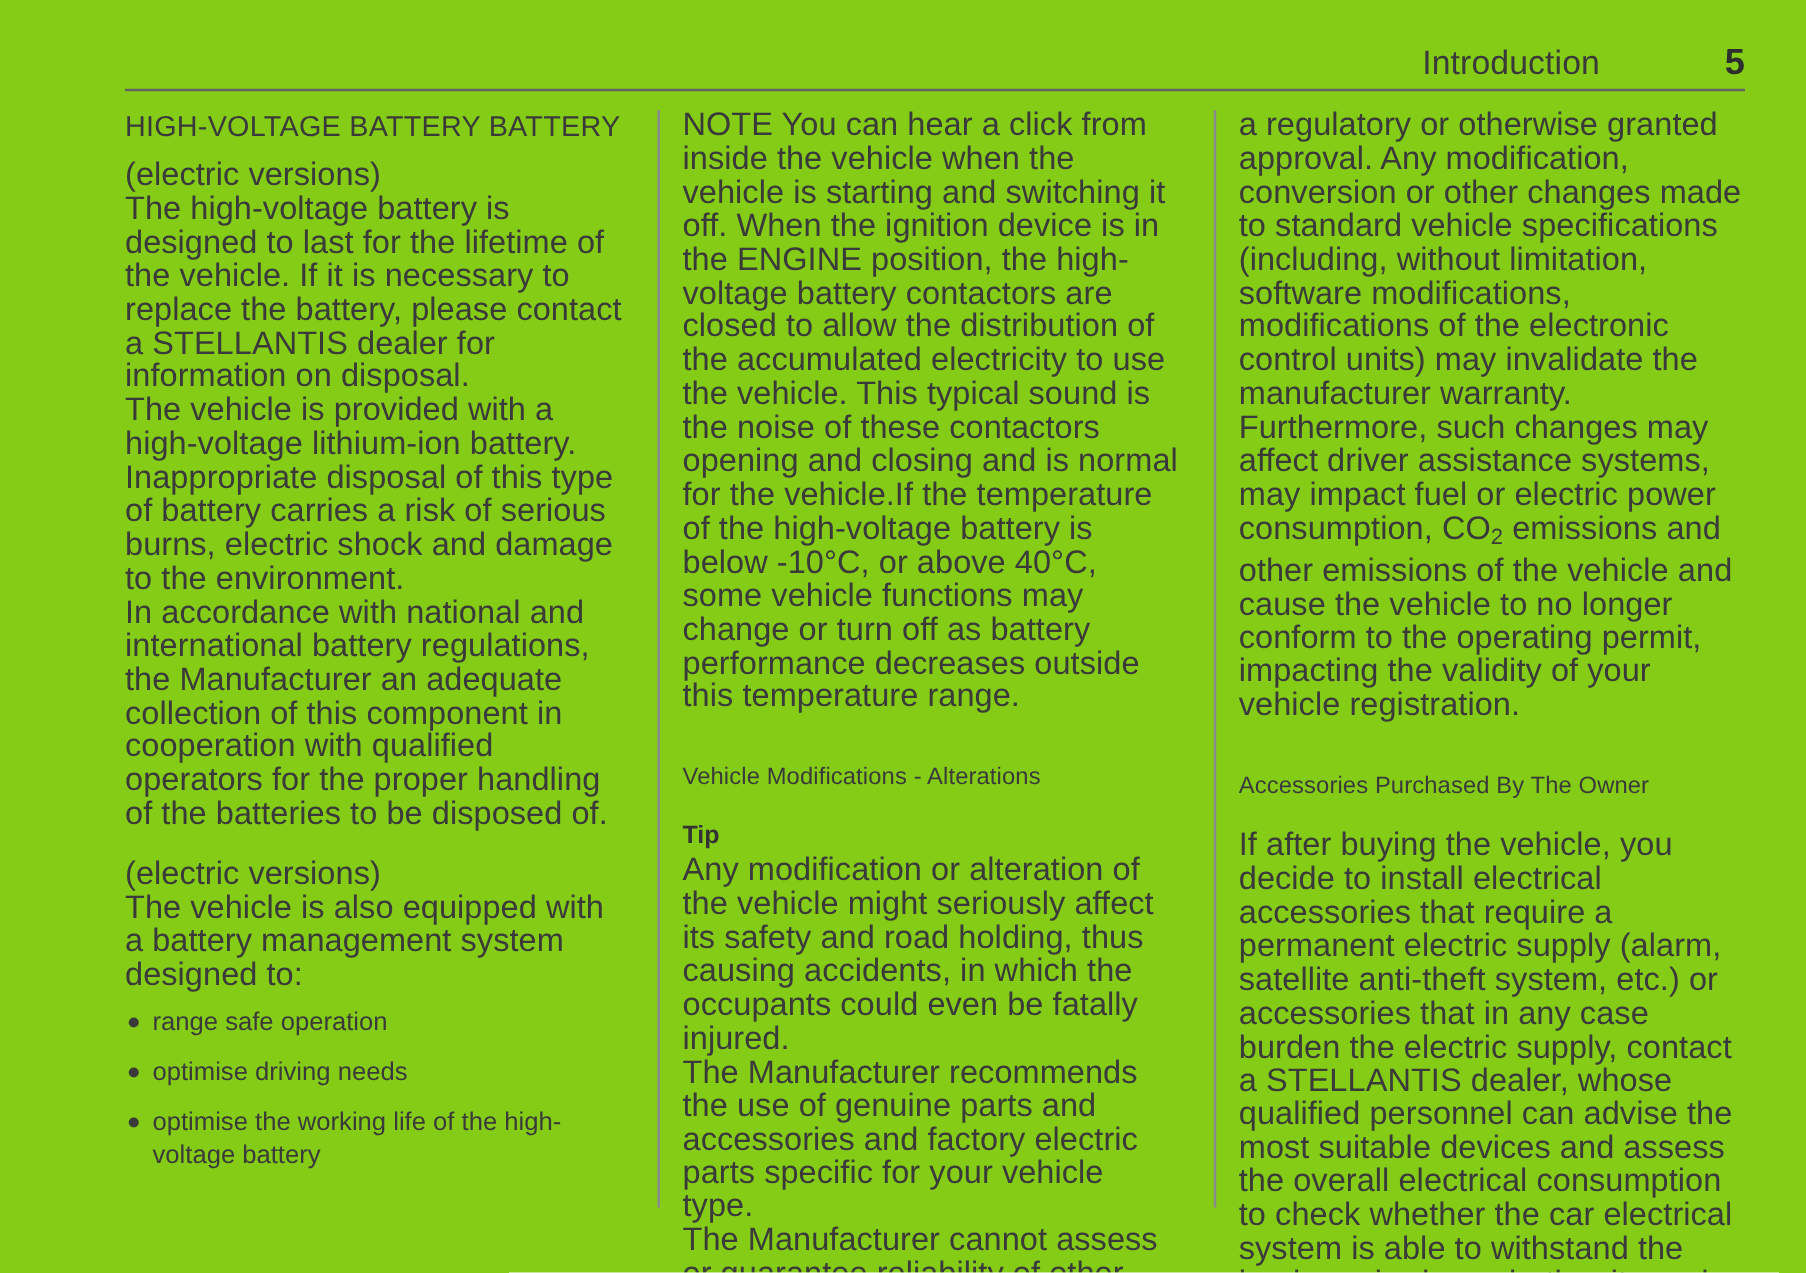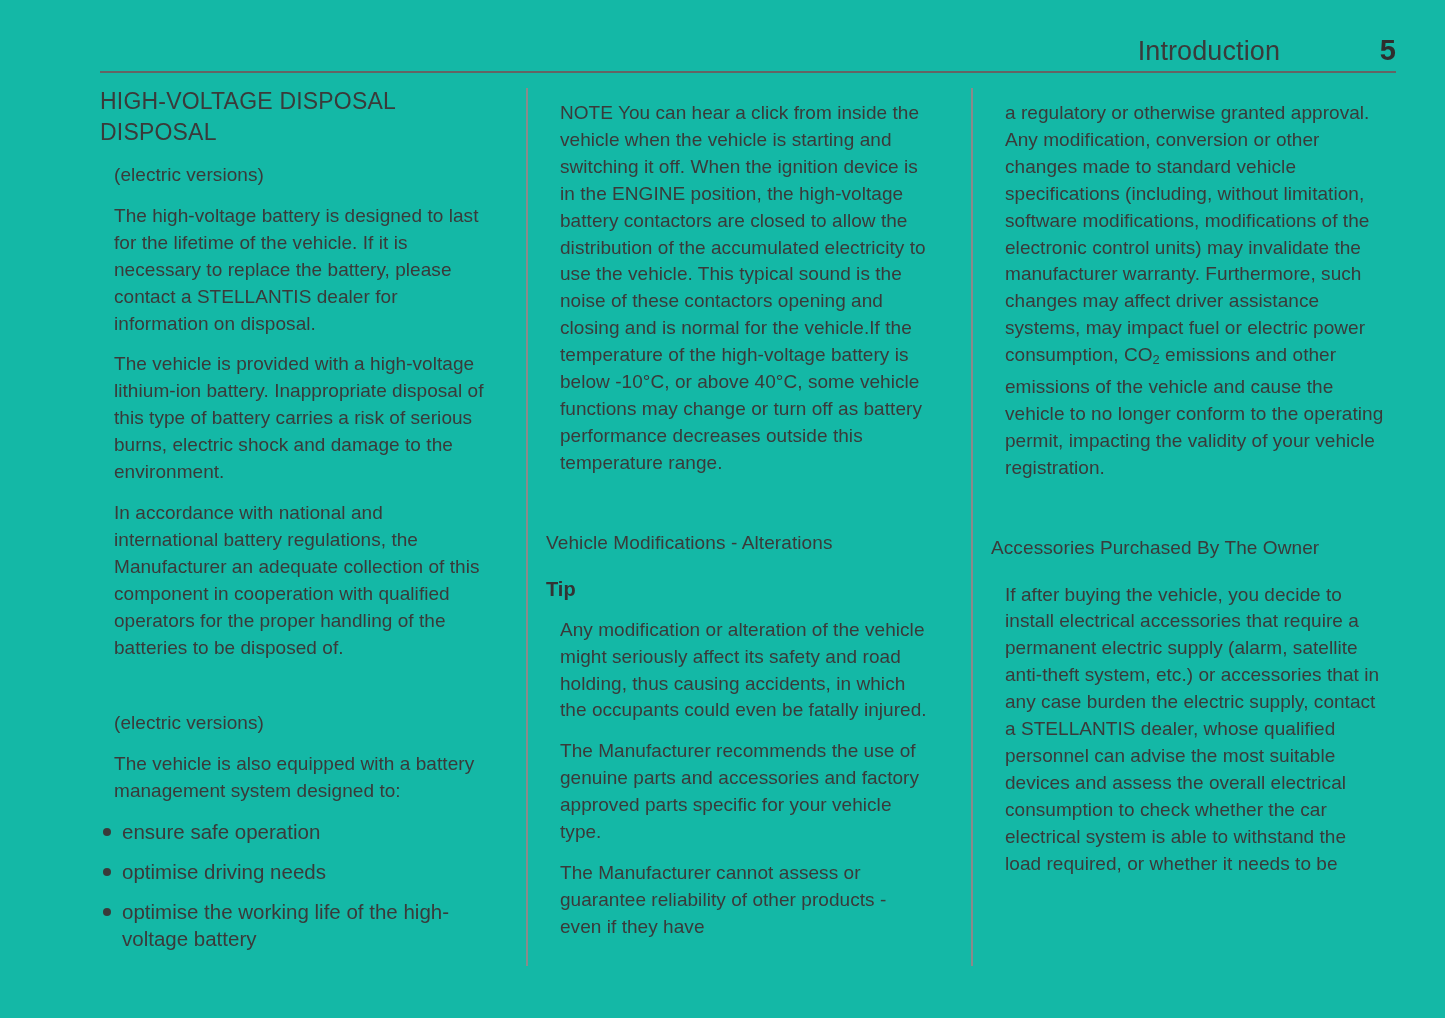--- a/index.html
+++ b/index.html
@@ -13,21 +13,21 @@
     font-family: "Liberation Sans", sans-serif;
     color: #3a3a3a;
     -webkit-font-smoothing: antialiased;
   }
 
   .page {
     position: relative;
     width: 1445px;
     height: 1018px;
     overflow: hidden;
-    background: #14b8a6;
+    background: #84cc16;
   }
 
   
   .page-header {
     position: absolute;
     left: 100px;
     top: 34px;
     width: 1296px;
     height: 40px;
     display: flex;
@@ -103,25 +103,25 @@
     letter-spacing: 0.1px;
   }
   .h-sub {
     font-size: 20px;
     font-weight: 700;
     line-height: 27px;
     color: #333333;
     margin: 0;
   }
   p.body {
-    font-size: 19px;
+    font-size: 26px;
     font-weight: 400;
     line-height: 26.9px;
     color: #3a3a3a;
-    margin: 14px;
+    margin: 0;
     letter-spacing: 0.05px;
   }
   .spacer-lg { height: 31px; }
   .spacer-md { height: 21px; }
 
   ul.bullets {
     list-style: none;
     margin: 12px 0 0 0;
     padding: 0;
   }
@@ -159,51 +159,51 @@
     <span class="header-pageno">5</span>
   </div>
   <div class="header-rule"></div>
 
   <div class="columns">
 
     <div class="divider divider-1"></div>
     <div class="divider divider-2"></div>
 
     <div class="col col-1">
-      <h2 class="h-caps">HIGH-VOLTAGE DISPOSAL DISPOSAL</h2>
+      <h2 class="h-caps">HIGH-VOLTAGE BATTERY BATTERY</h2>
       <p class="body">(electric versions)</p>
       <p class="body">The high-voltage battery is designed to last for the lifetime of the vehicle. If it is necessary to replace the battery, please contact a STELLANTIS dealer for information on disposal.</p>
       <p class="body">The vehicle is provided with a high-voltage lithium-ion battery. Inappropriate disposal of this type of battery carries a risk of serious burns, electric shock and damage to the environment.</p>
       <p class="body">In accordance with national and international battery regulations, the Manufacturer an adequate collection of this component in cooperation with qualified operators for the proper handling of the batteries to be disposed of.</p>
       <div class="spacer-md"></div>
       <p class="body">(electric versions)</p>
       <p class="body">The vehicle is also equipped with a battery management system designed to:</p>
       <ul class="bullets">
         <li>
           <span class="bullet-dot"></span>
-          <span class="bullet-text">ensure safe operation</span>
+          <span class="bullet-text">range safe operation</span>
         </li>
         <li>
           <span class="bullet-dot"></span>
           <span class="bullet-text">optimise driving needs</span>
         </li>
         <li>
           <span class="bullet-dot"></span>
           <span class="bullet-text">optimise the working life of the high-voltage battery</span>
         </li>
       </ul>
     </div>
 
     <div class="col col-2">
       <p class="body">NOTE You can hear a click from inside the vehicle when the vehicle is starting and switching it off. When the ignition device is in the ENGINE position, the high-voltage battery contactors are closed to allow the distribution of the accumulated electricity to use the vehicle. This typical sound is the noise of these contactors opening and closing and is normal for the vehicle.If the temperature of the high-voltage battery is below -10°C, or above 40°C, some vehicle functions may change or turn off as battery performance decreases outside this temperature range.</p>
       <div class="spacer-lg"></div>
       <h2 class="h-section">Vehicle Modifications - Alterations</h2>
       <p class="h-sub">Tip</p>
       <p class="body">Any modification or alteration of the vehicle might seriously affect its safety and road holding, thus causing accidents, in which the occupants could even be fatally injured.</p>
-      <p class="body">The Manufacturer recommends the use of genuine parts and accessories and factory approved parts specific for your vehicle type.</p>
+      <p class="body">The Manufacturer recommends the use of genuine parts and accessories and factory electric parts specific for your vehicle type.</p>
       <p class="body">The Manufacturer cannot assess or guarantee reliability of other products - even if they have</p>
     </div>
 
     <div class="col col-3">
       <p class="body"><span>a regulatory or otherwise granted approval. Any modification, conversion or other changes made to standard vehicle specifications (including, without limitation, software modifications, modifications of the electronic control units) may invalidate the manufacturer warranty. Furthermore, such changes may affect driver assistance systems, may impact fuel or electric power consumption, CO</span><sub>2</sub><span> emissions and other emissions of the vehicle and cause the vehicle to no longer conform to the operating permit, impacting the validity of your vehicle registration.</span></p>
       <div class="spacer-lg"></div>
       <h2 class="h-section">Accessories Purchased By The Owner</h2>
       <p class="body">If after buying the vehicle, you decide to install electrical accessories that require a permanent electric supply (alarm, satellite anti-theft system, etc.) or accessories that in any case burden the electric supply, contact a STELLANTIS dealer, whose qualified personnel can advise the most suitable devices and assess the overall electrical consumption to check whether the car electrical system is able to withstand the load required, or whether it needs to be</p>
     </div>
 

